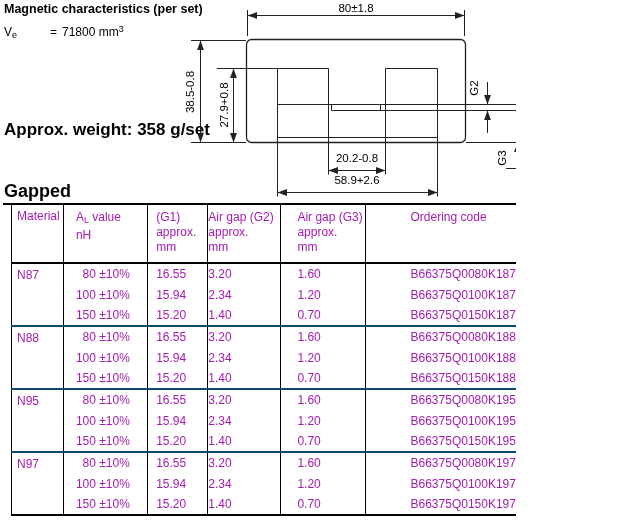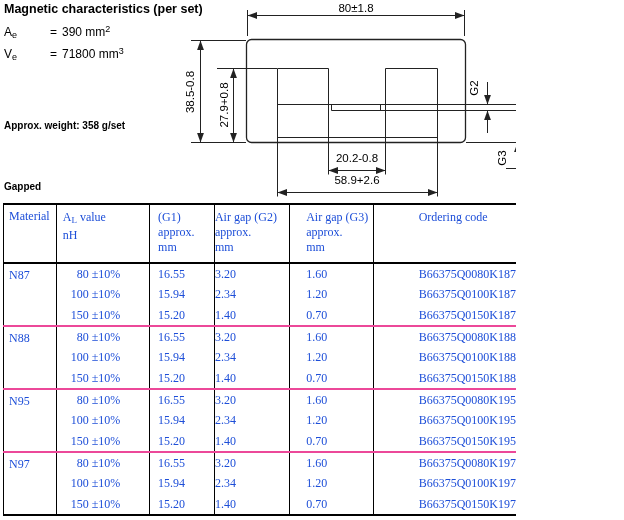--- a/index.html
+++ b/index.html
@@ -10,58 +10,55 @@
     overflow:hidden;
   }
   .abs { position:absolute; }
   .b { font-weight:bold; }
   .title { left:4px; top:2px; font-size:12.5px; }
   .charlist { left:4px; top:21px; font-size:12px; line-height:16px; }
   .char-row .sym { display:inline-block; width:46px; }
   .char-row .eq { display:inline-block; width:12px; }
   sub { font-size:9px; vertical-align:-2px; }
   sup { font-size:9px; vertical-align:4px; }
-  .weight { left:4px; top:120px; font-size:10px; }
-  .gapped { left:4px; top:181px; font-size:10px; }
+  .weight { left:4px; top:120px; font-size:17px; }
+  .gapped { left:4px; top:181px; font-size:18px; }
 
   .toprule { left:3px; top:203px; width:617px; height:2px; background:#000; }
 
   table.spec {
-    position:absolute; left:3px; top:205px;
+    position:absolute; left:11px; top:205px;
     border-collapse:collapse; table-layout:fixed;
-    font-size:12px; color:#1d4ed8;font-family:Liberation Serif, serif;
+    font-size:12px; color:#a21caf;
   }
   table.spec td { border-left:1px solid #000; overflow:hidden; white-space:nowrap; }
   table.spec td.last { border-right:none;padding-left:45px; }
   table.spec tr.hdr td { height:58px; vertical-align:top; padding-top:5px; border-bottom:2px solid #000; }
   table.spec tr.body td { height:21px; vertical-align:middle; }
-  table.spec tr.gstart td { border-top:2px solid #ec4899; }
+  table.spec tr.gstart td { border-top:2px solid #0c4a6e; }
   table.spec { border-bottom:2px solid #000; }
   td.c-mat { padding-left:5px; vertical-align:top !important; padding-top:4px !important; }
   td.c-al { padding-left:12px; }
   td.c-al .alnum { display:inline-block; width:20px; text-align:right; }
   td.c-g1 { padding-left:8px; }
   td.c-g2 { }
   td.c-g3 { padding-left:16px; }
   td.c-ord { padding-left:6px; }
   .hline { line-height:15px; }
 
   svg text { font-family:"Liberation Sans", sans-serif; font-size:11.5px; fill:#000; }
 </style>
 </head>
 <body>
 
 <div class="page">
 
   <div class="abs title b">Magnetic characteristics (per set)</div>
 
   <div class="abs charlist">
-    <div class="char-row">
-      <span class="sym"><span>A</span><sub>e</sub></span><span class="eq">=</span><span><span>390 mm</span><sup>2</sup></span>
-    </div>
     <div class="char-row">
       <span class="sym"><span>V</span><sub>e</sub></span><span class="eq">=</span><span><span>71800 mm</span><sup>3</sup></span>
     </div>
   </div>
 
   <div class="abs weight b">Approx. weight: 358 g/set</div>
   <div class="abs gapped b">Gapped</div>
 
   <svg class="abs" style="left:0;top:0" width="624" height="206" viewBox="0 0 624 206">
     <defs>
@@ -140,21 +137,21 @@
       <col style="width:59px">
         <col style="width:123px">
         <col style="width:85px">
       <col style="width:88px">
         <col style="width:88px">
         <col style="width:142px">
     </colgroup>
     <tbody>
         <tr class="hdr">
       <td class="c-mat">Material</td>
-      <td class="c-al" style="padding-left:6px">
+      <td class="c-al" style="">
         <div class="hline"><span>A</span><sub>L</sub><span> value</span></div>
         <div class="hline">nH</div>
       </td>
       <td class="c-g1">
         <div class="hline">(G1)</div>
         <div class="hline">approx.</div>
         <div class="hline">mm</div>
       </td>
       <td class="c-g2">
         <div class="hline">Air gap (G2)</div>

